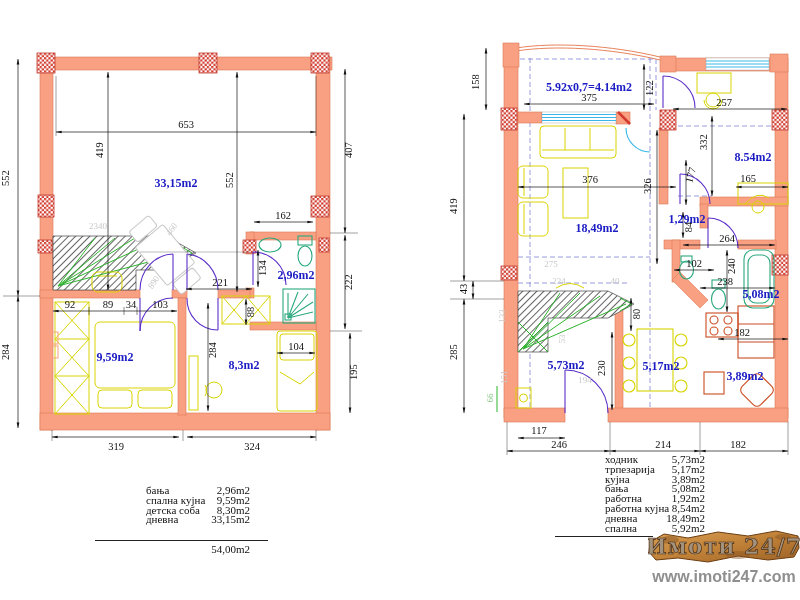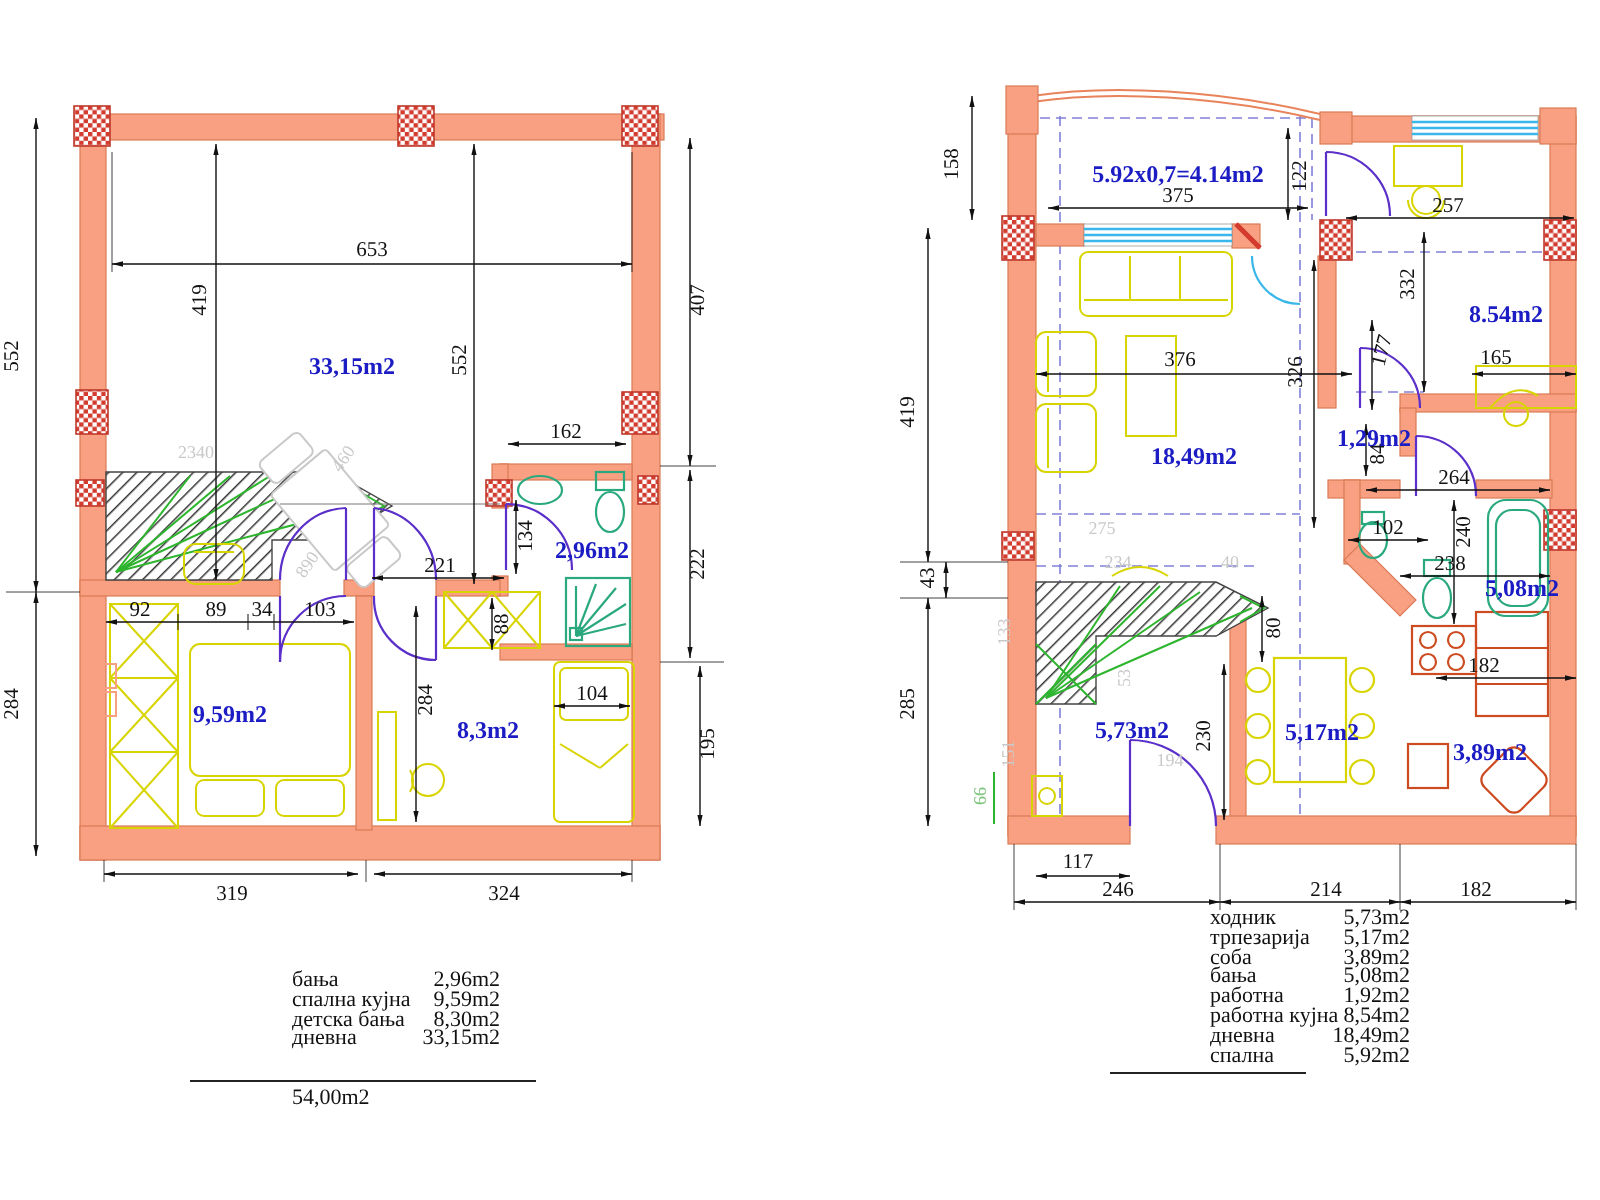--- a/index.html
+++ b/index.html
@@ -7,21 +7,21 @@
          font-family:"Liberation Serif",serif;}
   svg text{font-family:"Liberation Serif",serif;}
   .dim{font-size:10.5px;fill:#111;}
   .mid{text-anchor:middle;}
   .room{font-size:12px;font-weight:bold;fill:#1c1cc4;text-anchor:middle;}
   .faint{font-size:9px;fill:#c9c9c9;text-anchor:middle;}
   .faintg{font-size:9px;fill:#7cc47c;text-anchor:middle;}
   .legend{position:absolute;font-size:11px;color:#111;}
   .lrow{display:flex;justify-content:space-between;line-height:9.8px;white-space:nowrap;}
   .rule{position:absolute;border-top:1px solid #222;height:0;}
-  .total{position:absolute;font-size:11px;color:#111;}
+  .total{position:absolute;font-size:11px;color:#111;text-align:right;}
   .wm{position:absolute;left:648px;top:524px;width:152px;height:66px;}
 </style>
 </head>
 <body>
 
 <div class="stage">
 <svg width="800" height="600" viewBox="0 0 800 600">
   <defs>
     <marker id="ar" viewBox="0 0 10 6" refX="10" refY="3" markerWidth="8" markerHeight="5" orient="auto-start-reverse">
       <path d="M0,0.6 L10,3 L0,5.4 Z" fill="#111"></path>
@@ -438,42 +438,42 @@
 <div class="legend" style="left:146px;top:486px;width:104px;">
   <div class="lrow">
         <span>бања</span>
         <span>2,96m2</span>
       </div>
   <div class="lrow">
         <span>спална кујна</span>
         <span>9,59m2</span>
       </div>
   <div class="lrow">
-        <span>детска бања</span>
+        <span>детска соба</span>
         <span>8,30m2</span>
       </div>
   <div class="lrow">
         <span>дневна</span>
         <span>33,15m2</span>
       </div>
 </div>
 <div class="rule" style="left:95px;top:540px;width:173px;"></div>
 <div class="total" style="left:146px;top:543px;width:104px;">54,00m2</div>
 
 <div class="legend" style="left:605px;top:455px;width:100px;">
   <div class="lrow">
         <span>ходник</span>
         <span>5,73m2</span>
       </div>
   <div class="lrow">
         <span>трпезарија</span>
         <span>5,17m2</span>
       </div>
   <div class="lrow">
-        <span>соба</span>
+        <span>кујна</span>
         <span>3,89m2</span>
       </div>
   <div class="lrow">
         <span>бања</span>
         <span>5,08m2</span>
       </div>
   <div class="lrow">
         <span>работна</span>
         <span>1,92m2</span>
       </div>
@@ -486,13 +486,23 @@
         <span>18,49m2</span>
       </div>
   <div class="lrow">
         <span>спална</span>
         <span>5,92m2</span>
       </div>
 </div>
 <div class="rule" style="left:555px;top:536px;width:98px;"></div>
 
 
+<div class="wm">
+  <svg width="152" height="76" viewBox="0 0 152 76">
+    <polygon points="2,18 16,10 40,14 70,8 100,12 128,7 150,12 151,24 146,33 120,36 90,32 60,38 30,34 8,36 1,28" fill="url(#wood)" stroke="#6b3d12" stroke-width="1"></polygon>
+    <ellipse cx="22" cy="16" rx="9" ry="4" fill="#8a5524" opacity="0.5"></ellipse>
+    <ellipse cx="90" cy="31" rx="12" ry="4" fill="#8a5524" opacity="0.45"></ellipse>
+    <ellipse cx="135" cy="13" rx="8" ry="3" fill="#8a5524" opacity="0.5"></ellipse>
+    <text x="76" y="30" text-anchor="middle" style="font-family:'DejaVu Serif',serif;font-size:22px;font-weight:bold;fill:#a3927e;stroke:#4a2c10;stroke-width:0.7;letter-spacing:1px;">Имоти 24/7</text>
+    <text x="76" y="58" text-anchor="middle" style="font-family:'Liberation Sans',sans-serif;font-size:16px;font-weight:bold;fill:#8f8f8f;stroke:#ffffff;stroke-width:2.5px;paint-order:stroke;">www.imoti247.com</text>
+  </svg>
 </div>
+</div>
 
 </body></html>

